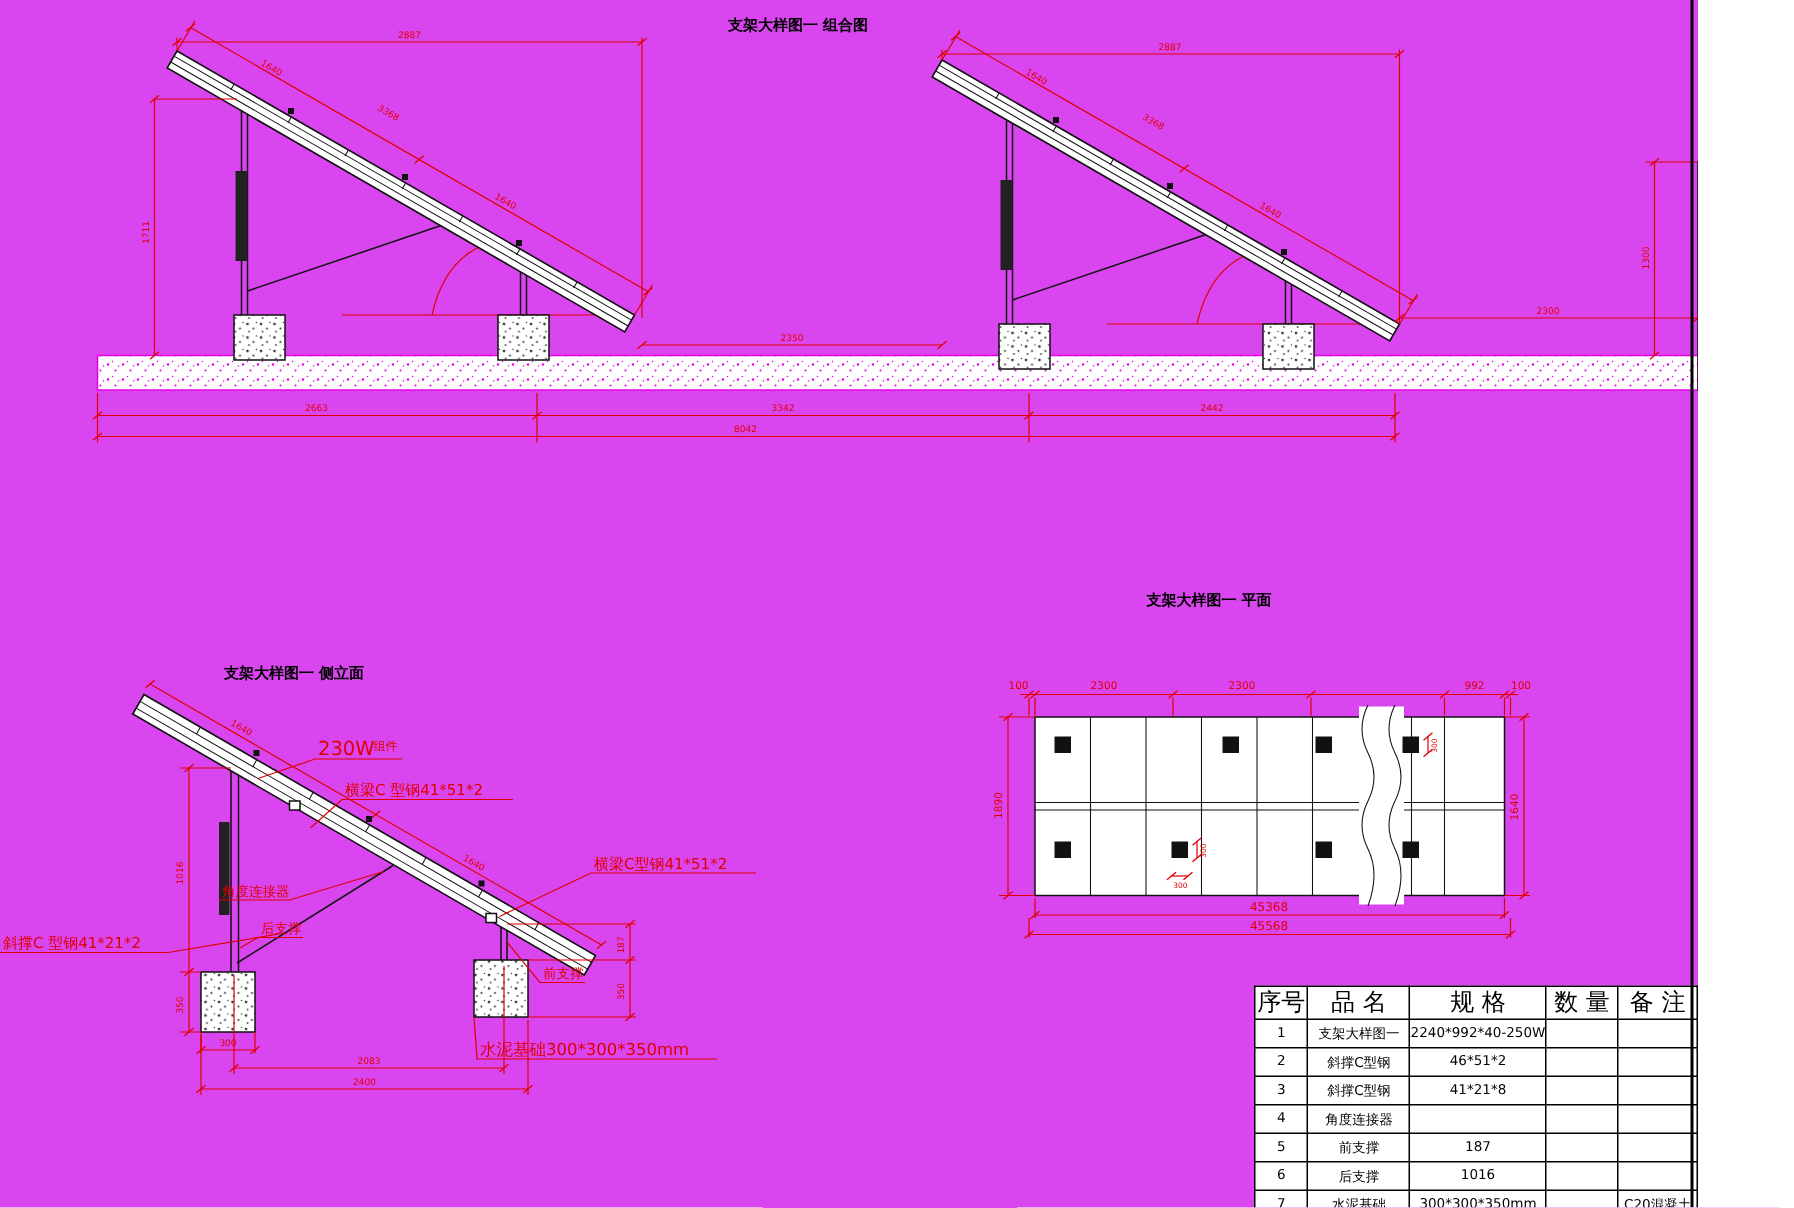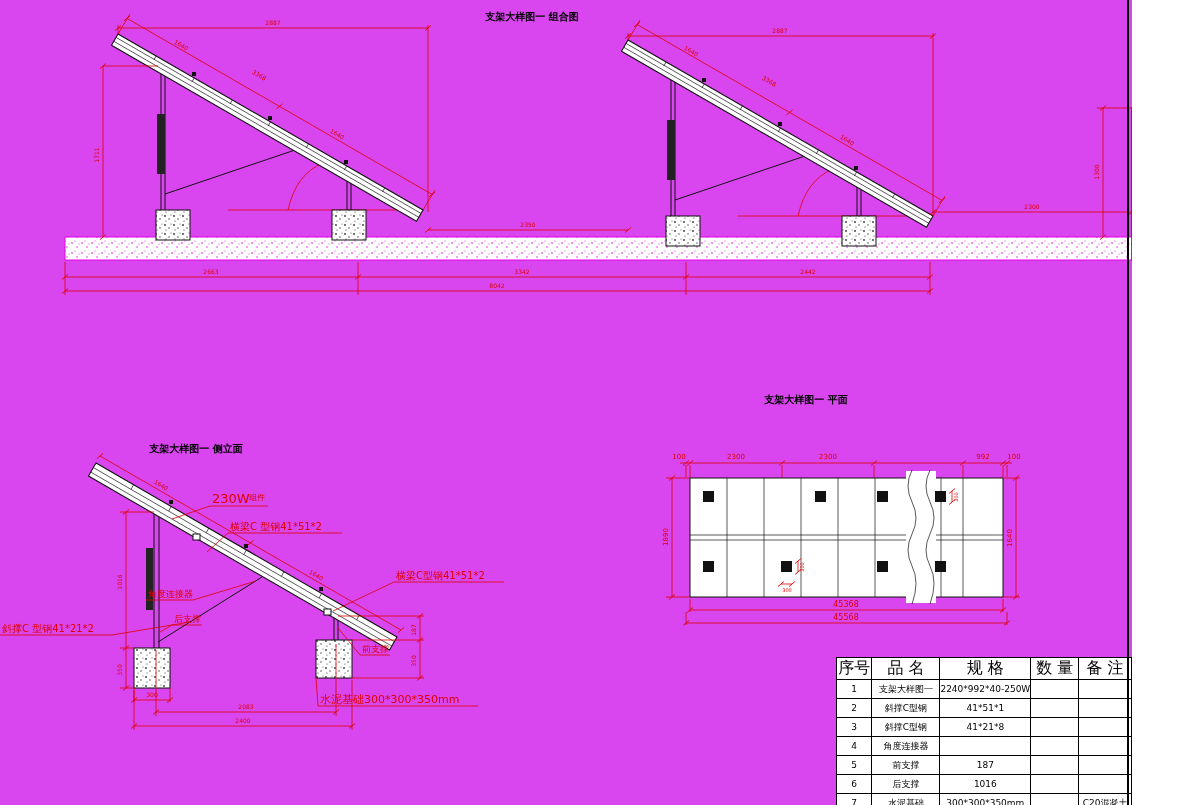--- a/index.html
+++ b/index.html
@@ -344,21 +344,21 @@
         <tr>
     <td>1</td>
     <td>支架大样图一</td>
     <td>2240*992*40-250W</td>
     <td></td>
     <td></td>
   </tr>
         <tr>
     <td>2</td>
     <td>斜撑C型钢</td>
-    <td>41*51*1</td>
+    <td>46*51*2</td>
     <td></td>
     <td></td>
   </tr>
         <tr>
     <td>3</td>
     <td>斜撑C型钢</td>
     <td>41*21*8</td>
     <td></td>
     <td></td>
   </tr>

